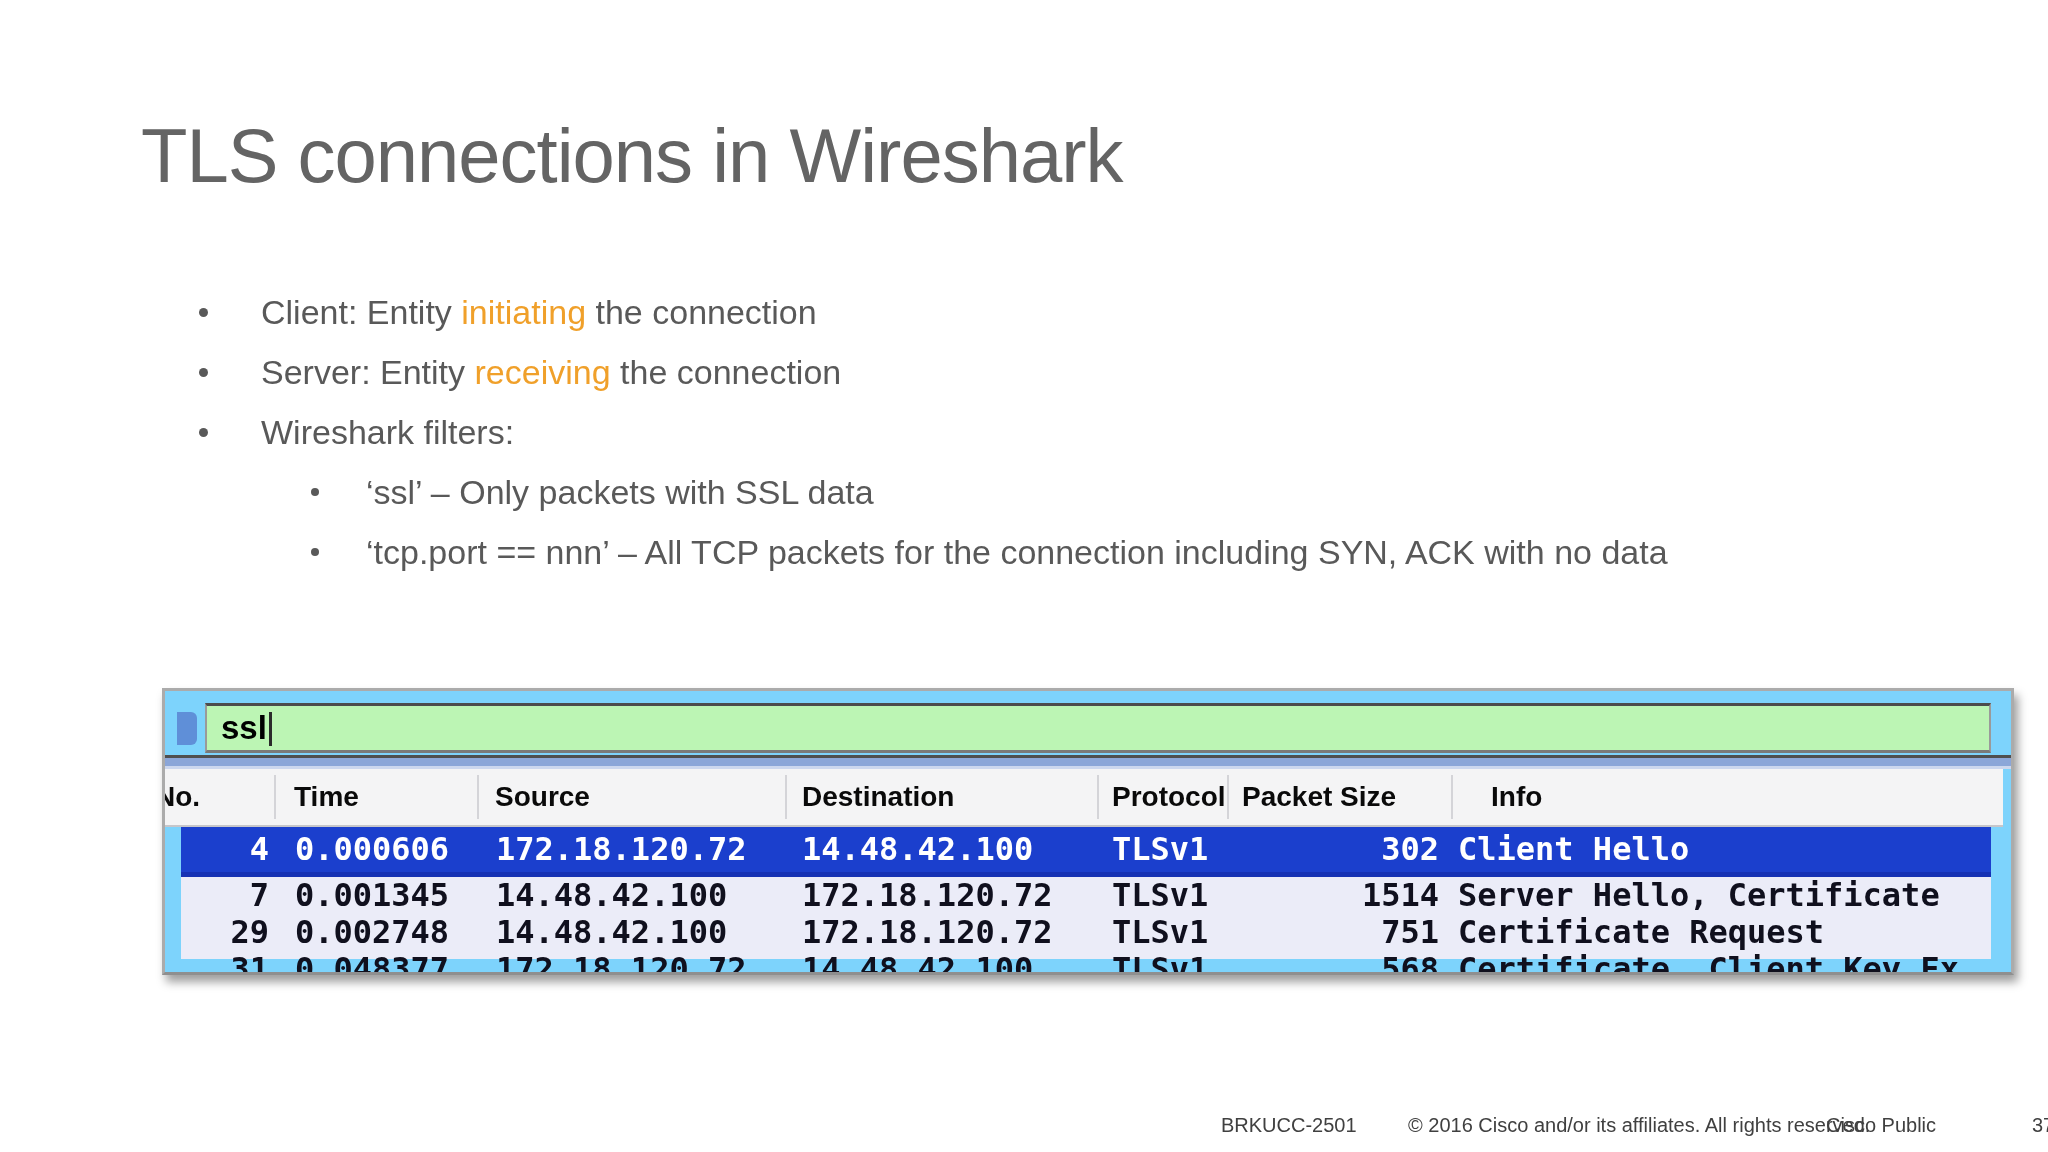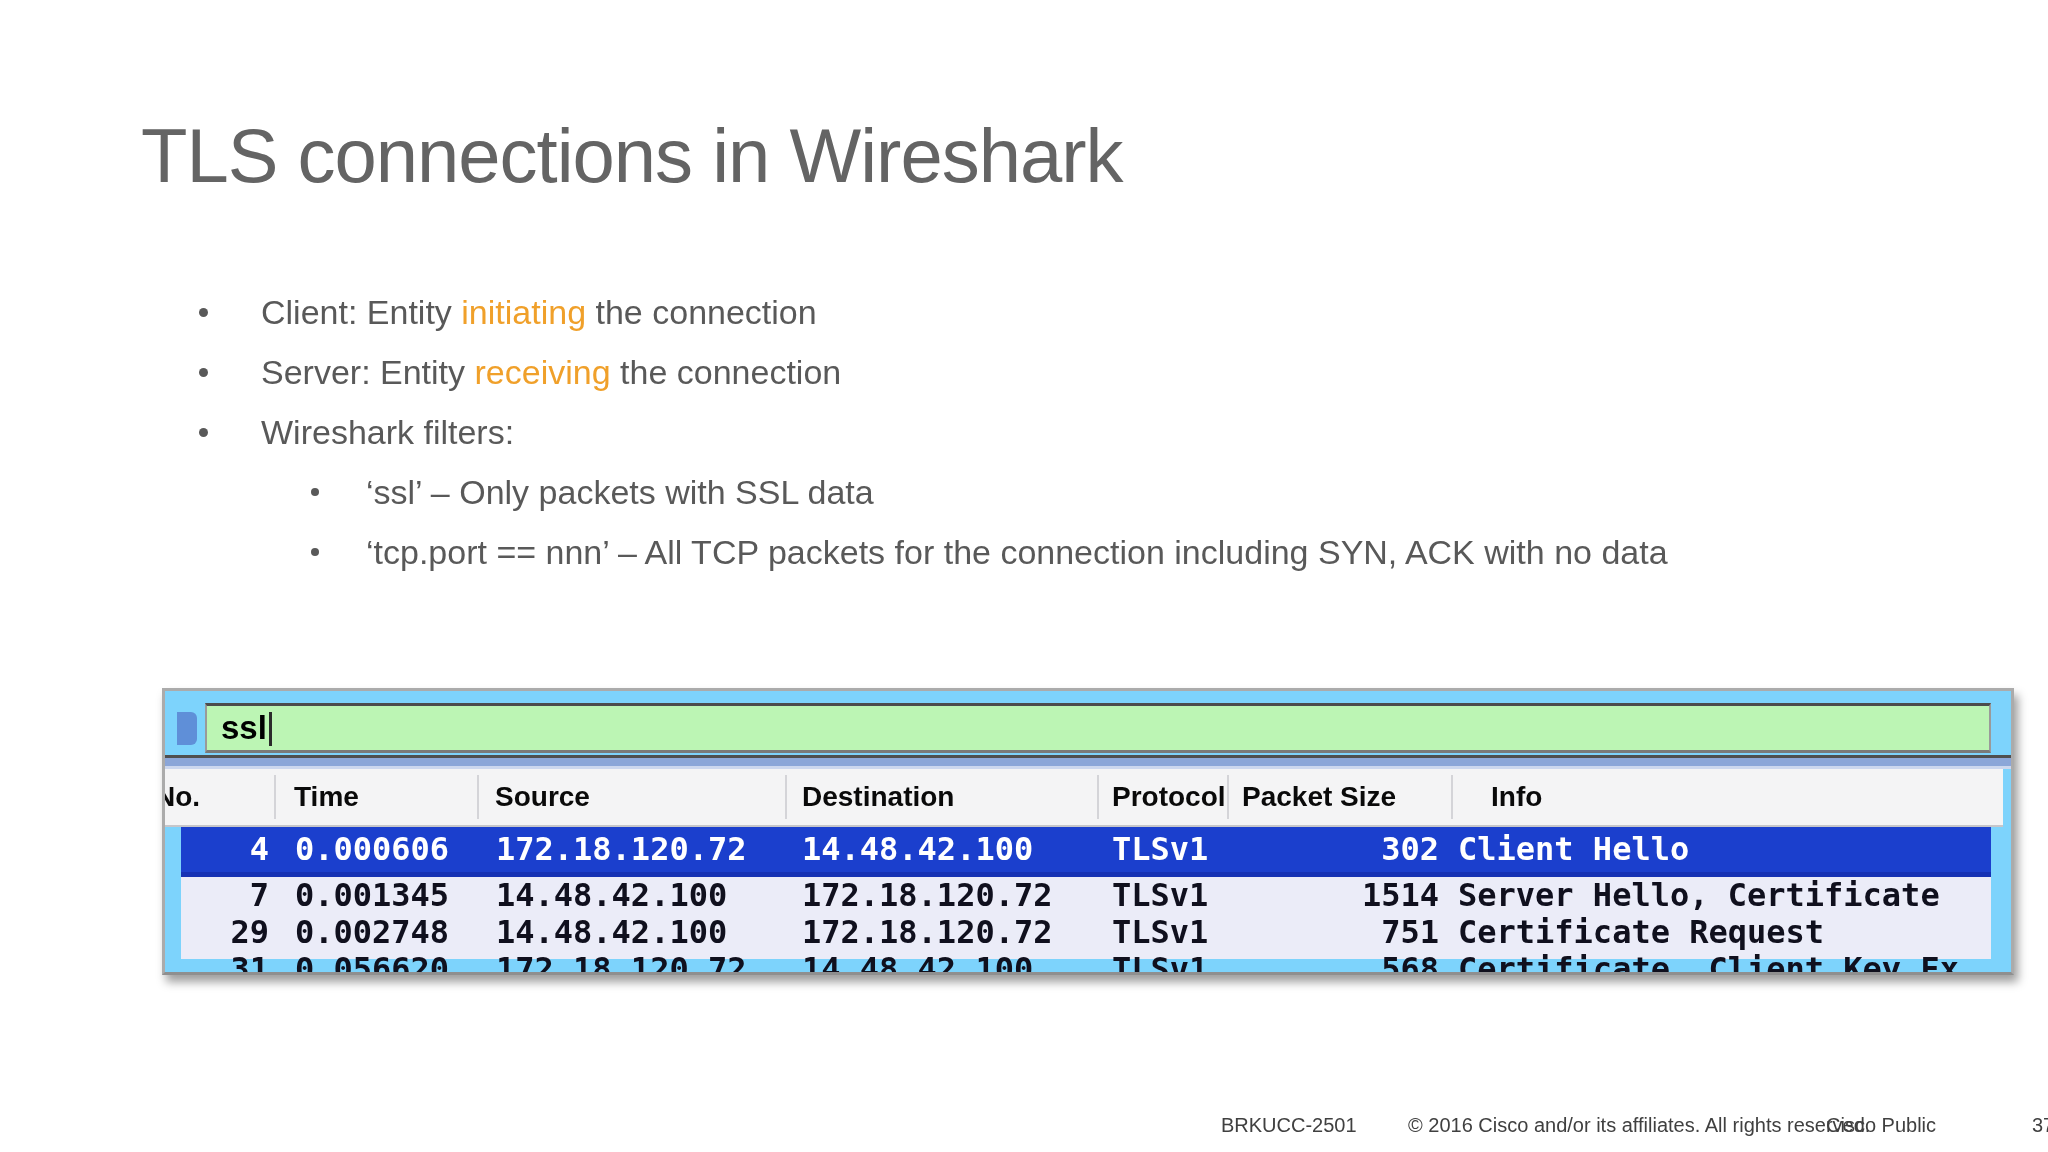--- a/index.html
+++ b/index.html
@@ -164,21 +164,21 @@
         <span class="cell c-no">29</span>
         <span class="cell c-time">0.002748</span>
         <span class="cell c-src">14.48.42.100</span>
         <span class="cell c-dst">172.18.120.72</span>
         <span class="cell c-proto">TLSv1</span>
         <span class="cell c-size">751</span>
         <span class="cell c-info">Certificate Request</span>
       </div>
       <div class="prow plain">
         <span class="cell c-no">31</span>
-        <span class="cell c-time">0.056620</span>
+        <span class="cell c-time">0.048377</span>
         <span class="cell c-src">172.18.120.72</span>
         <span class="cell c-dst">14.48.42.100</span>
         <span class="cell c-proto">TLSv1</span>
         <span class="cell c-size">568</span>
         <span class="cell c-info">Certificate, Client Key Ex</span>
       </div>
     </div>
   </div>
 
   <div class="footer">

